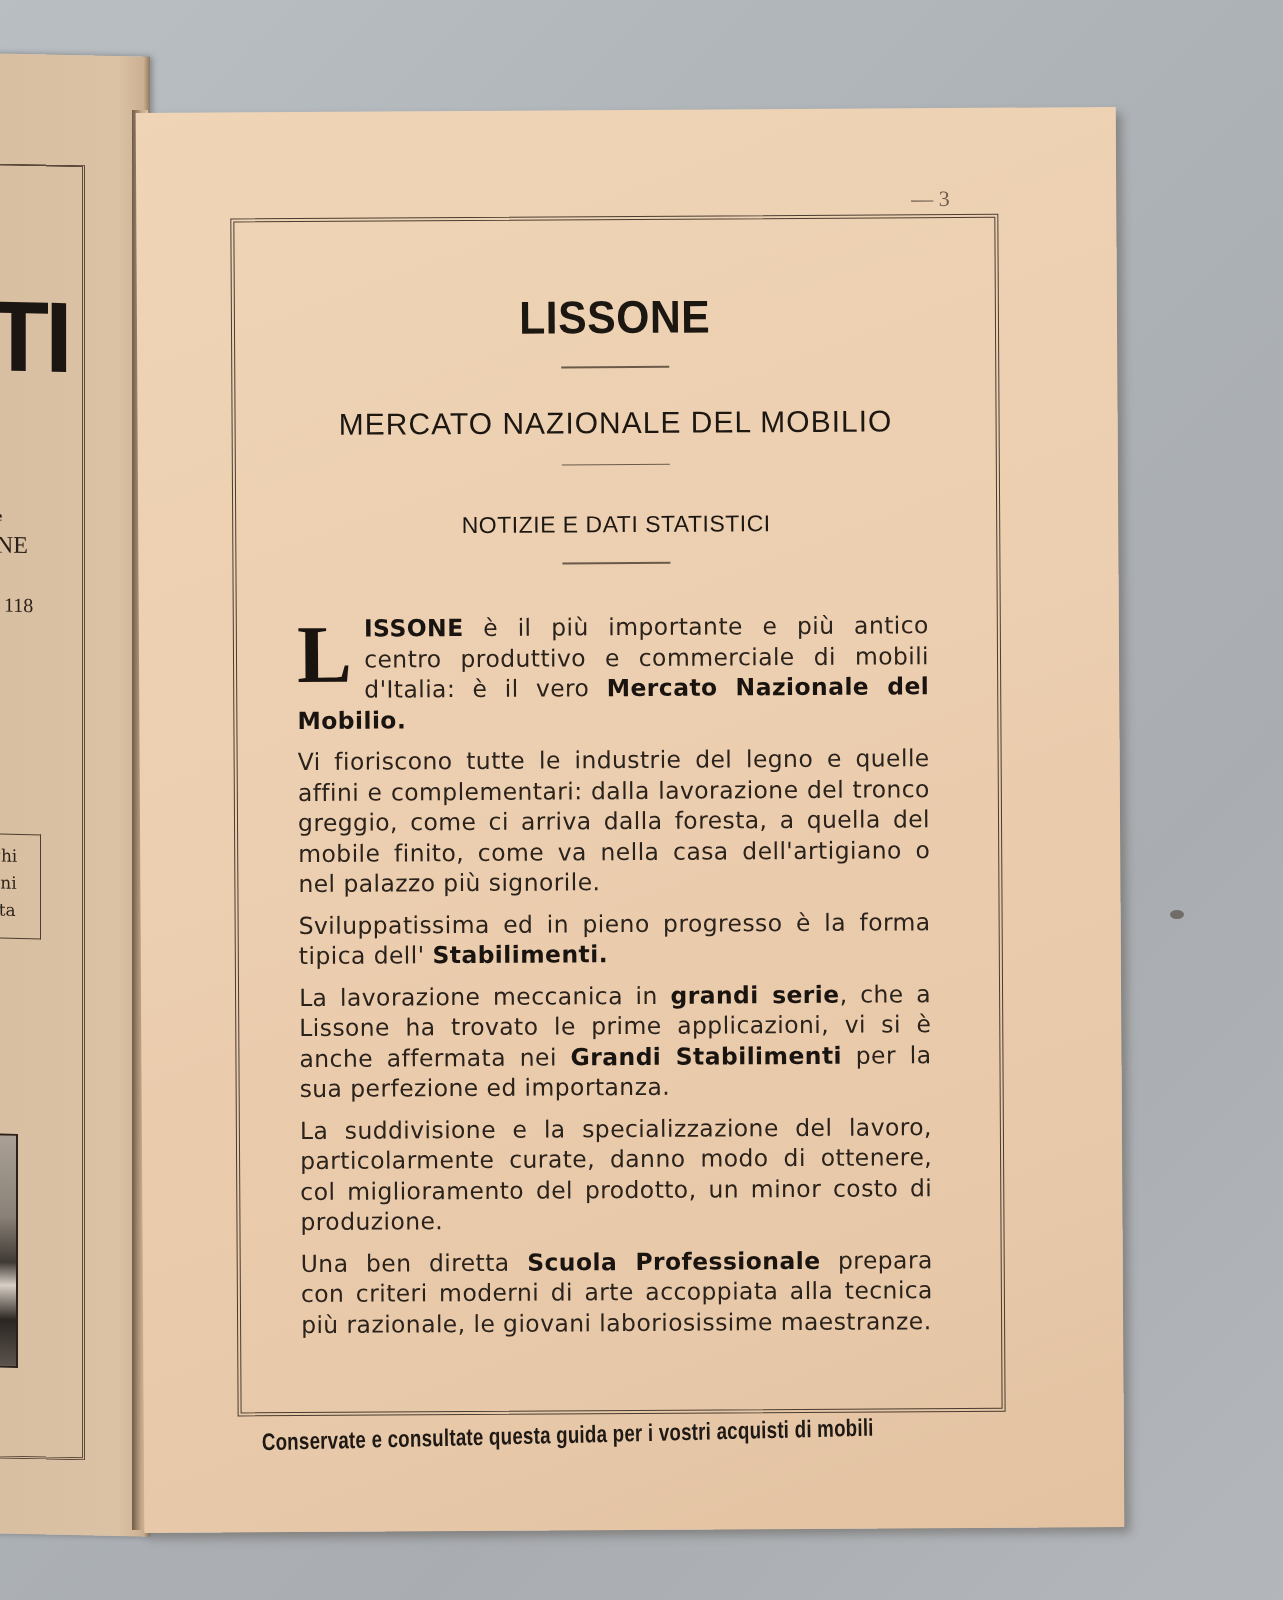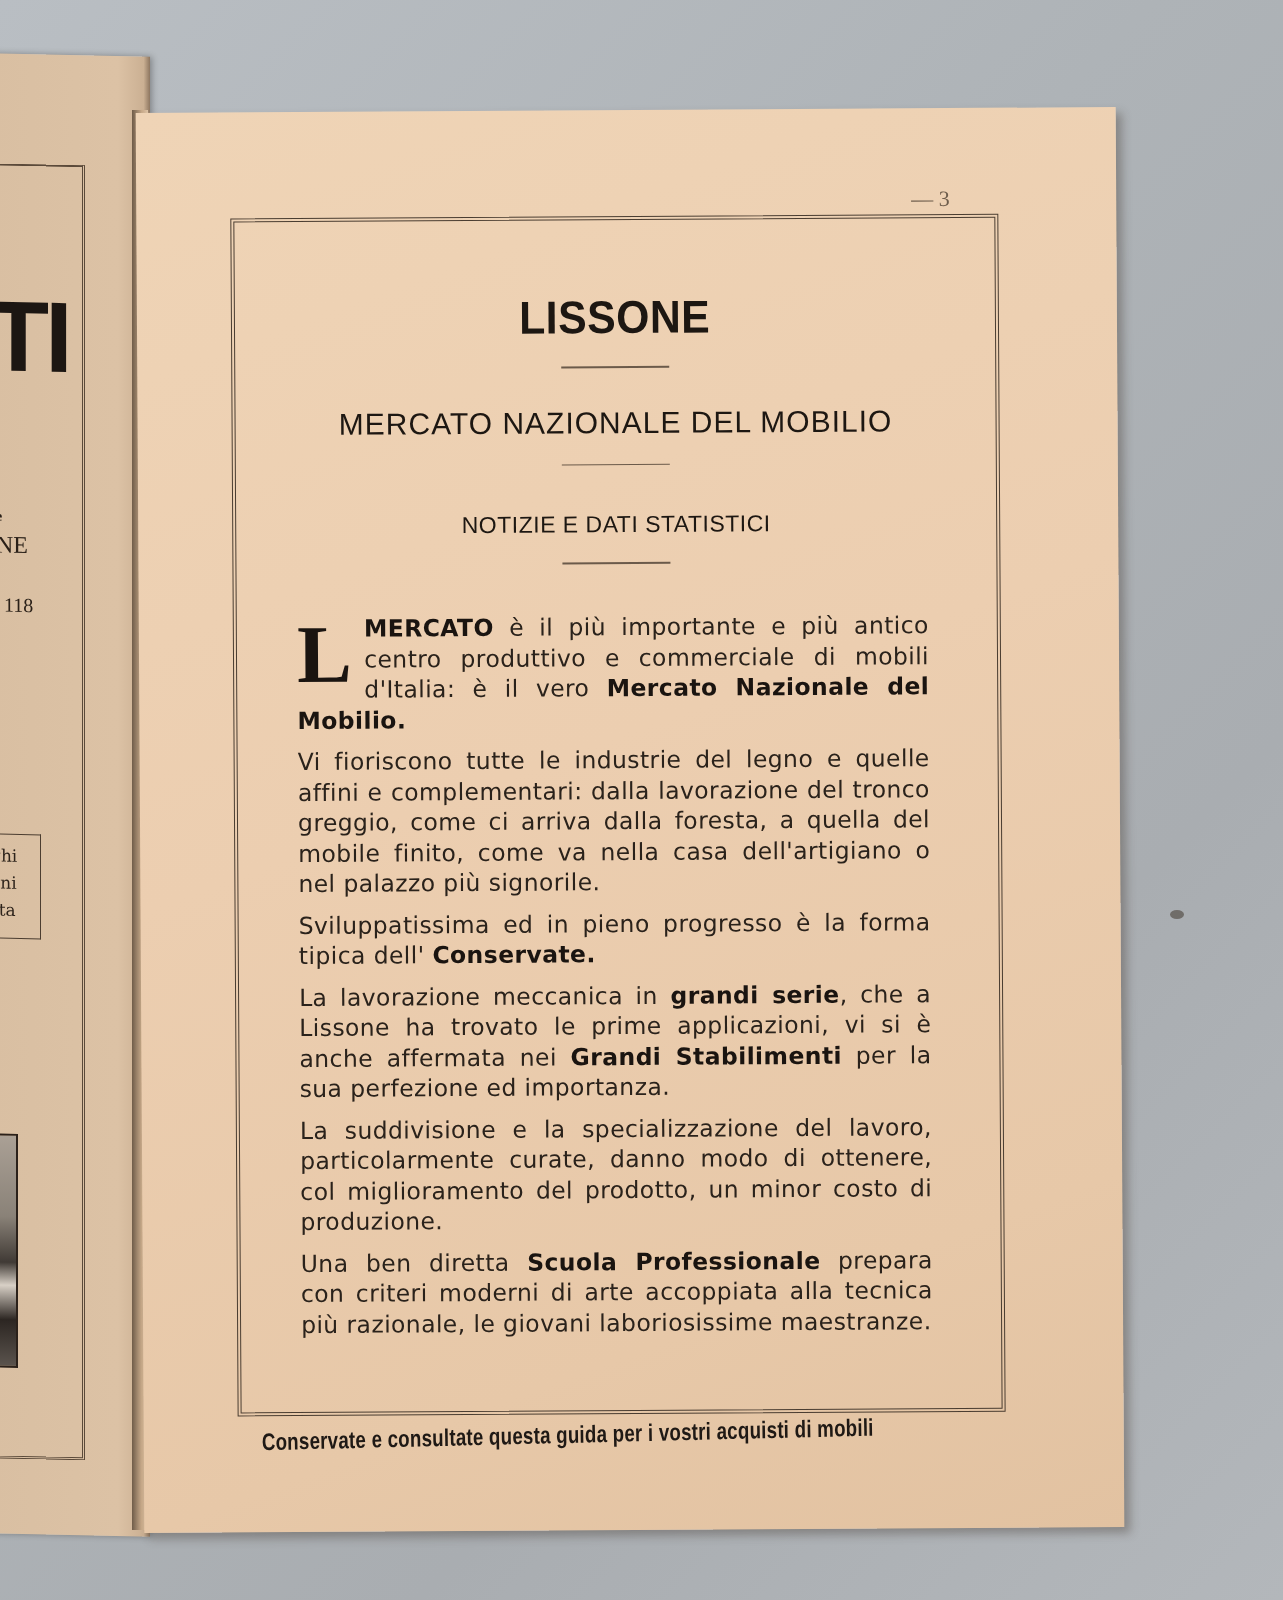--- a/index.html
+++ b/index.html
@@ -98,24 +98,24 @@
       <div class="title">LISSONE</div>
       <div class="rule"></div>
       <div class="subtitle">MERCATO NAZIONALE DEL MOBILIO</div>
       <div class="rule2"></div>
       <div class="section">NOTIZIE E DATI STATISTICI</div>
       <div class="rule3"></div>
     </div>
 
     <div class="body-text">
       <p>
-        <span class="dropcap">L</span><span class="b">MERCATO</span><span> è il più importante e più antico centro produttivo e commerciale di mobili d'Italia: è il vero </span><span class="b">Mercato Nazionale del Mobilio.</span>
+        <span class="dropcap">L</span><span class="b">ISSONE</span><span> è il più importante e più antico centro produttivo e commerciale di mobili d'Italia: è il vero </span><span class="b">Mercato Nazionale del Mobilio.</span>
       </p>
       <p>Vi fioriscono tutte le industrie del legno e quelle affini e complementari: dalla lavorazione del tronco greggio, come ci arriva dalla foresta, a quella del mobile finito, come va nella casa dell'artigiano o nel palazzo più signorile.</p>
-      <p><span>Sviluppatissima ed in pieno progresso è la forma tipica dell' </span><span class="b">Conservate.</span></p>
+      <p><span>Sviluppatissima ed in pieno progresso è la forma tipica dell' </span><span class="b">Stabilimenti.</span></p>
       <p><span>La lavorazione meccanica in </span><span class="b">grandi serie</span><span>, che a Lissone ha trovato le prime applicazioni, vi si è anche affermata nei </span><span class="b">Grandi Stabilimenti</span><span> per la sua perfezione ed importanza.</span></p>
       <p>La suddivisione e la specializzazione del lavoro, particolarmente curate, danno modo di ottenere, col miglioramento del prodotto, un minor costo di produzione.</p>
       <p><span>Una ben diretta </span><span class="b">Scuola Professionale</span><span> prepara con criteri moderni di arte accoppiata alla tecnica più razionale, le giovani laboriosissime maestranze.</span></p>
     </div>
   </div>
   <div class="footer-slogan">Conservate e consultate questa guida per i vostri acquisti di mobili</div>
 </div>
 
 <div class="stain"></div>
 

